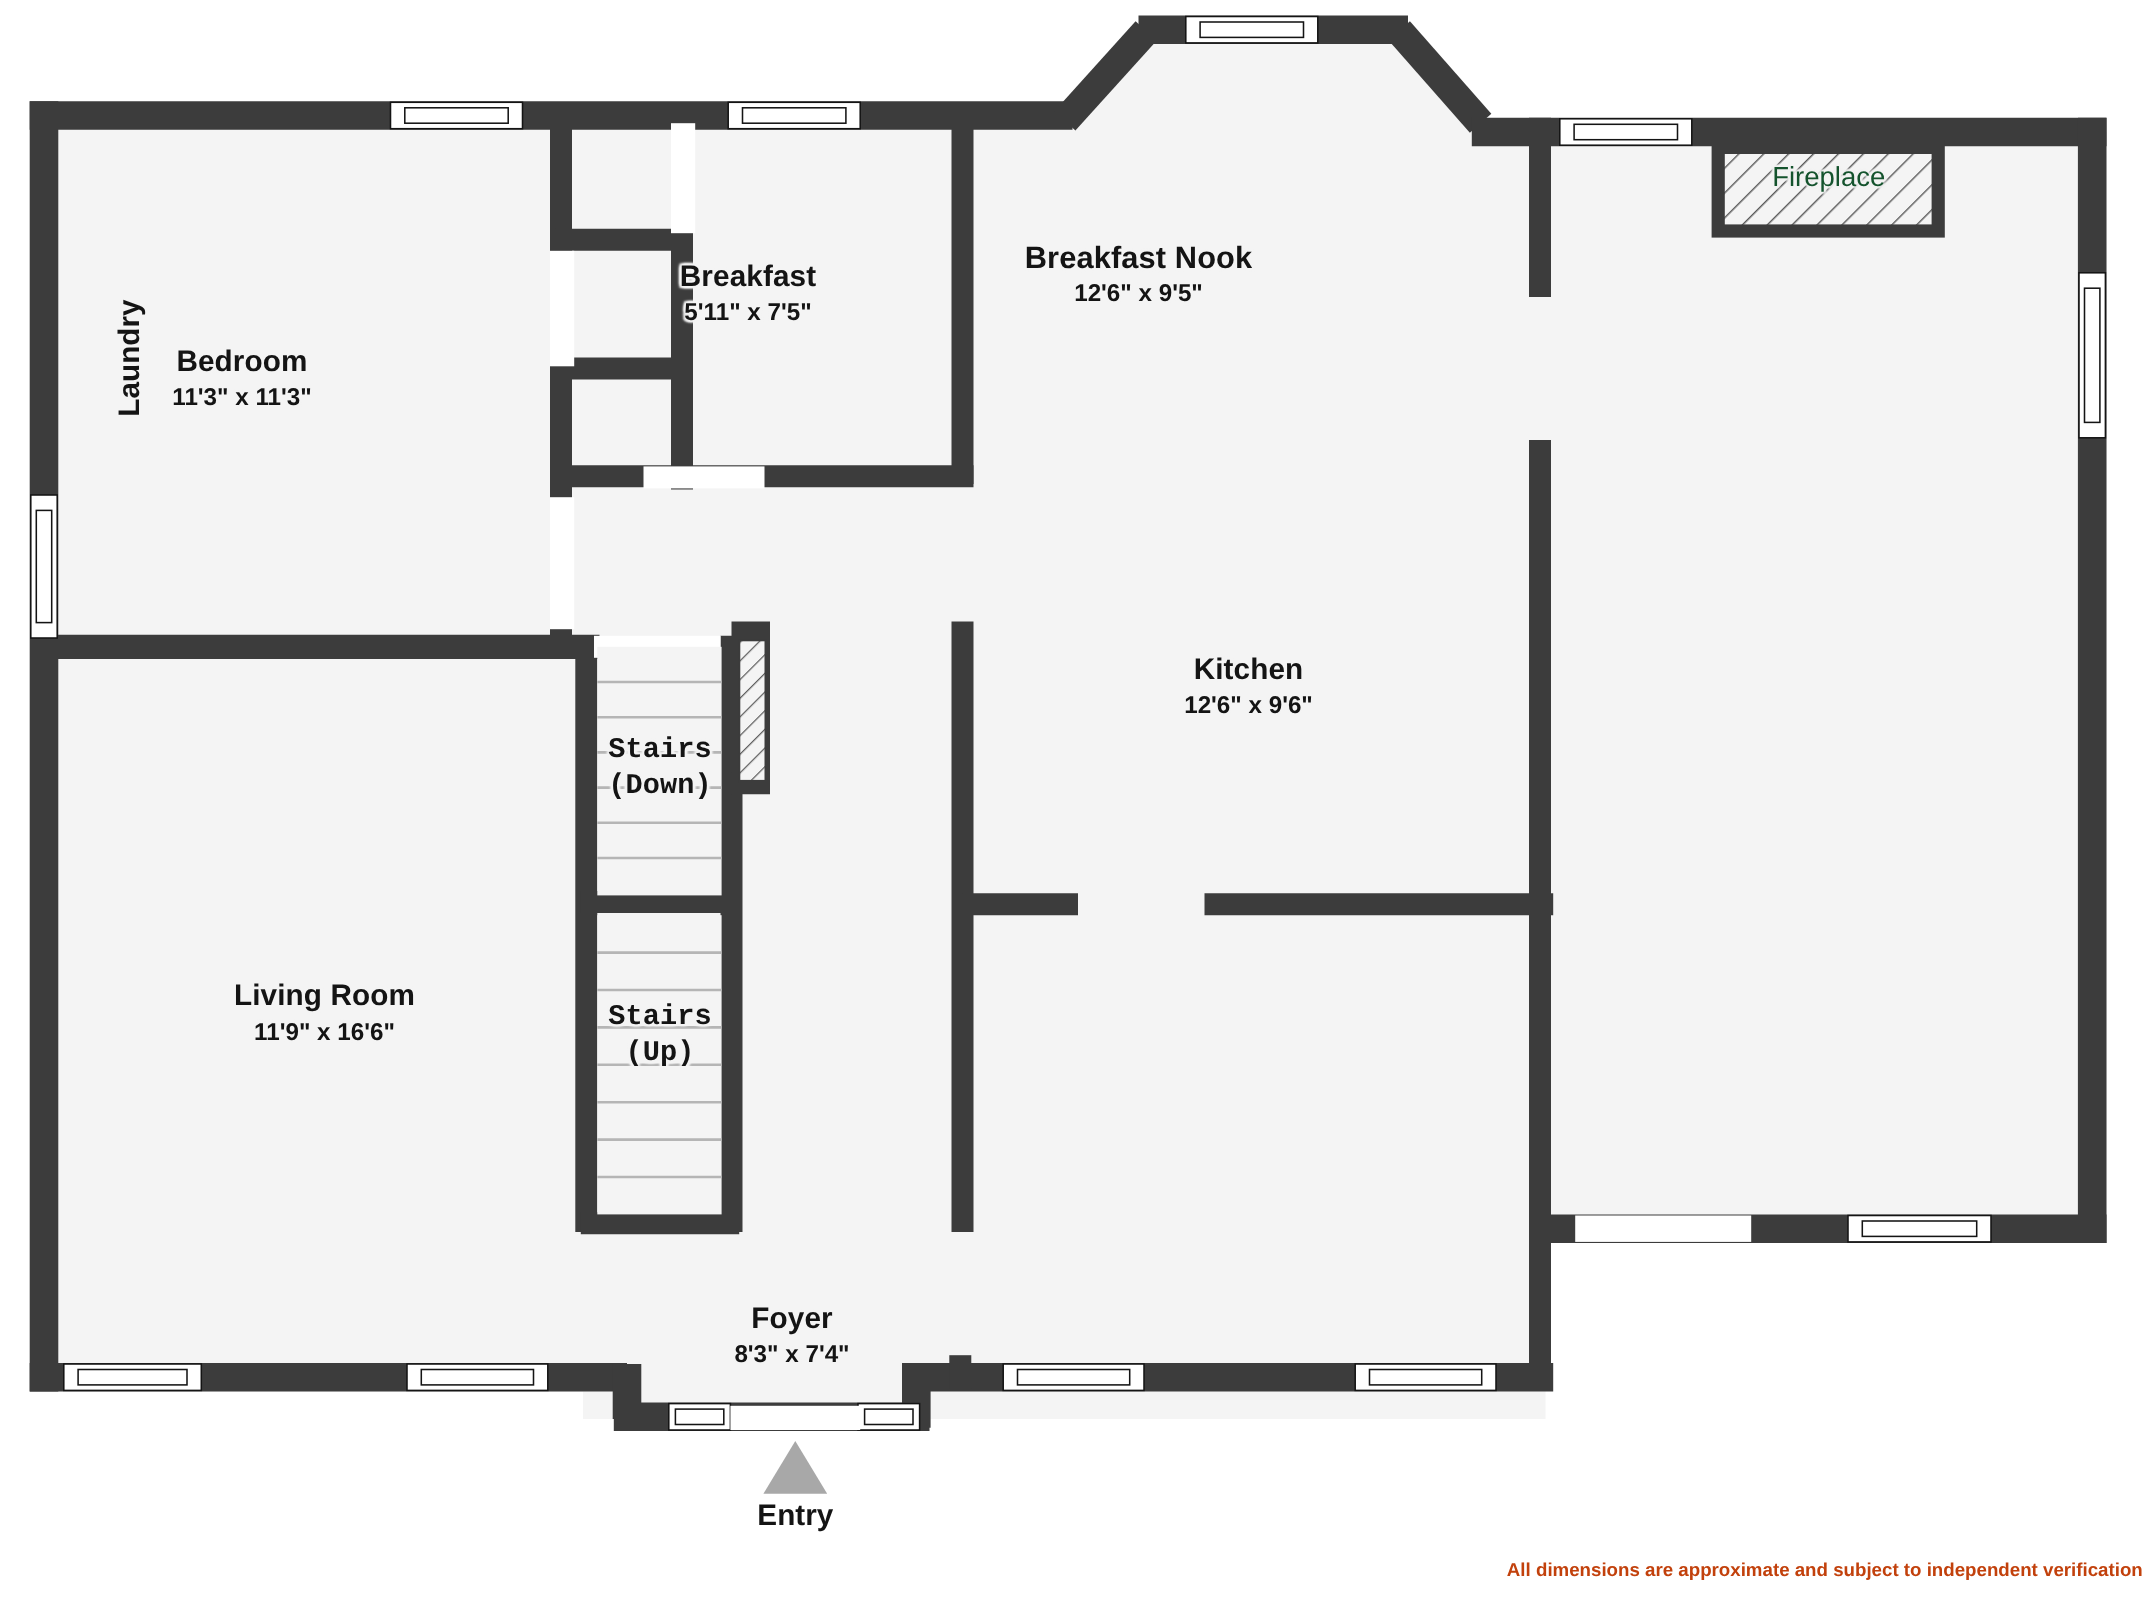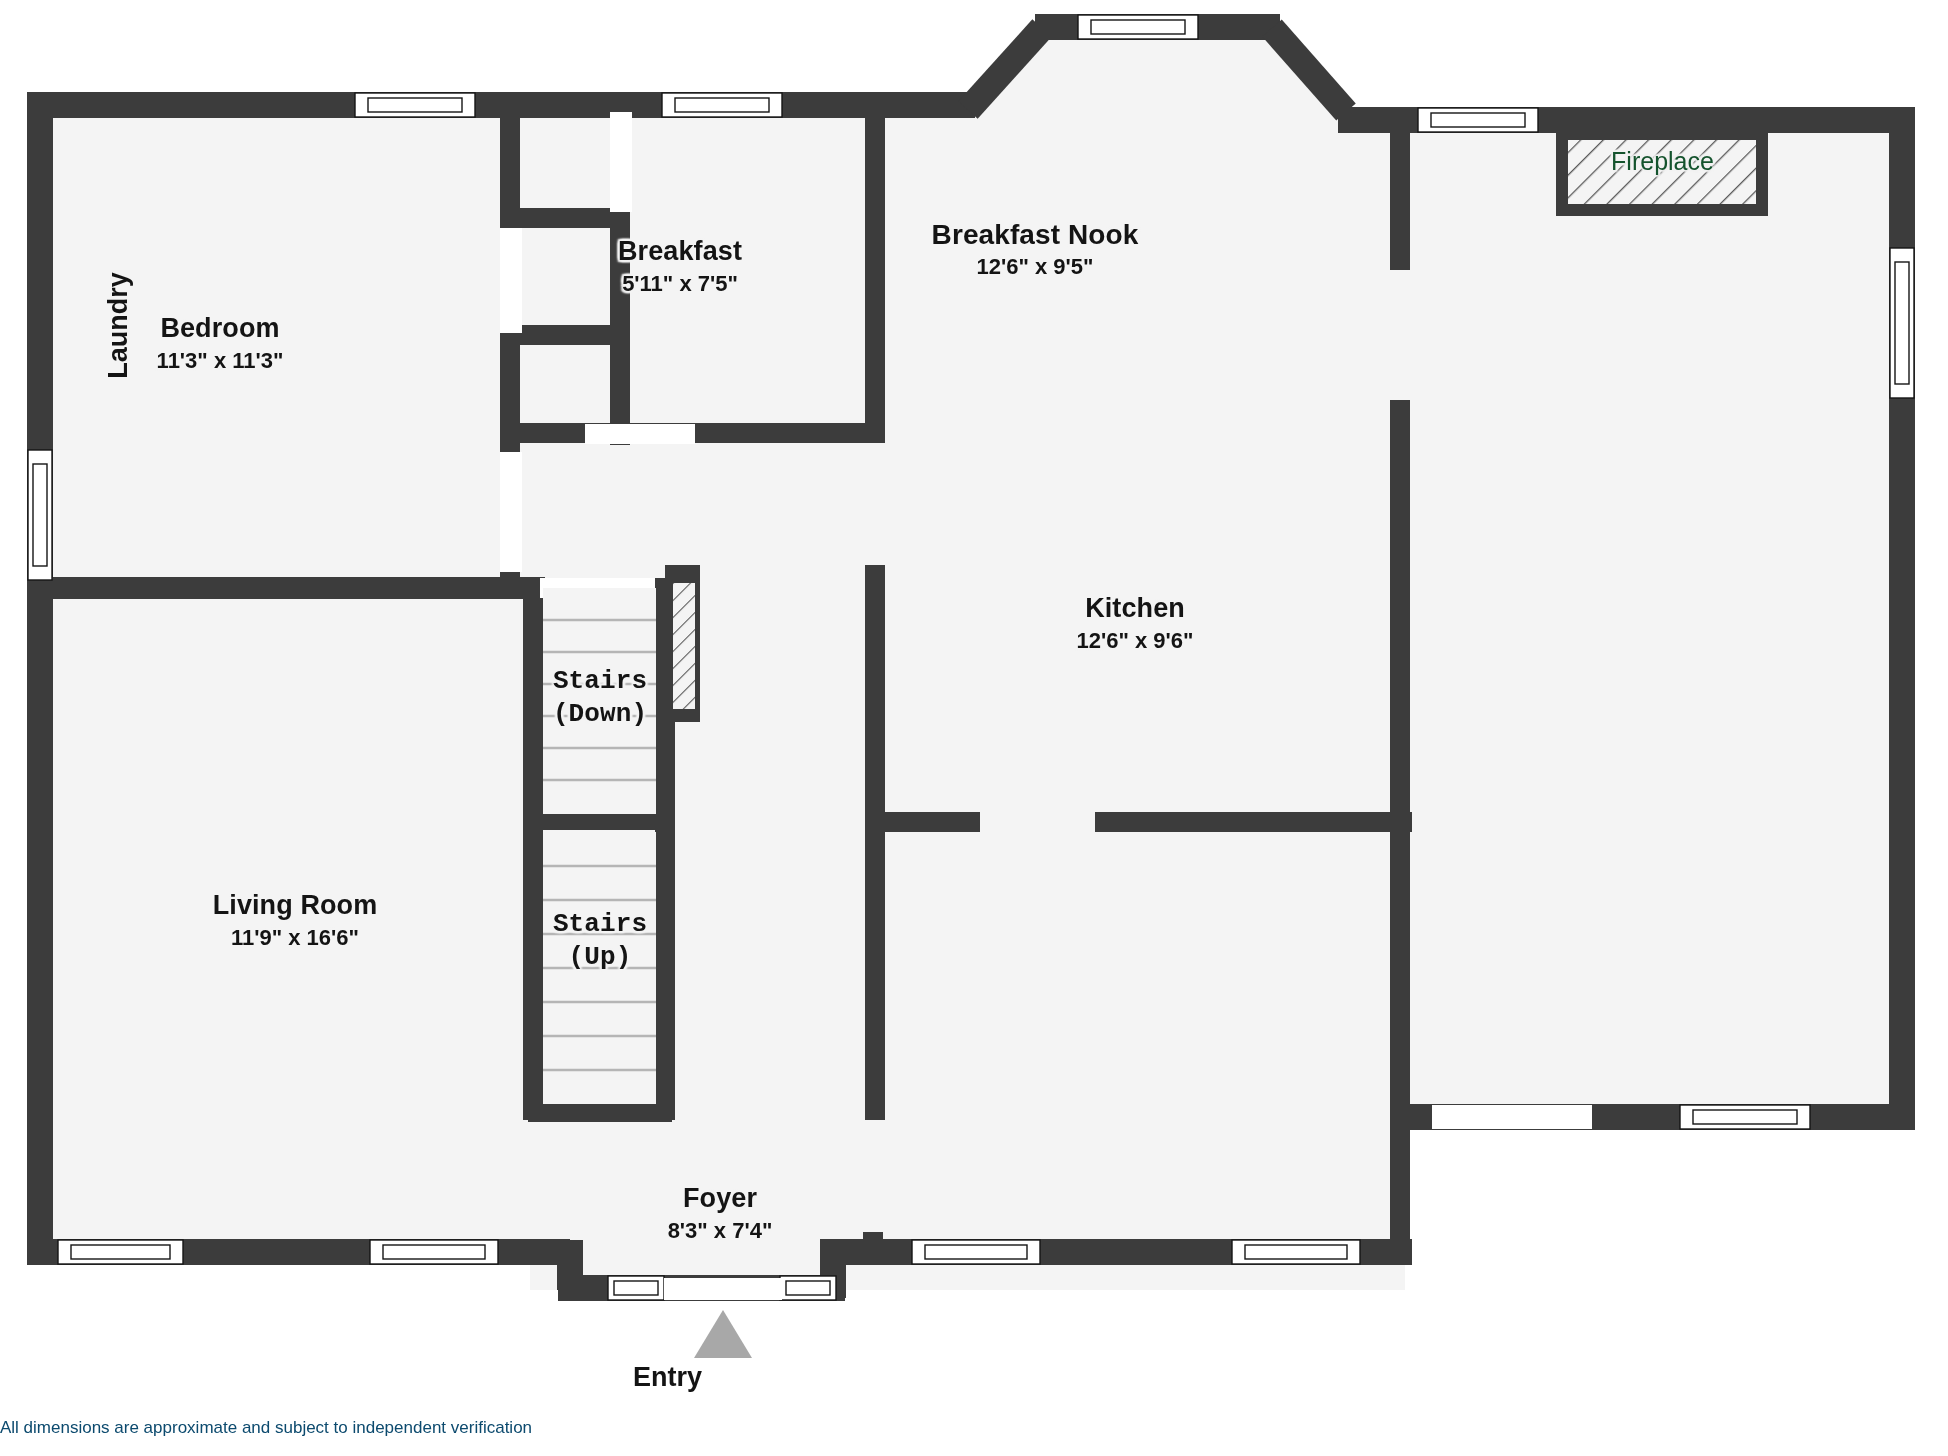--- a/index.html
+++ b/index.html
@@ -78,29 +78,29 @@
        2px 0 2px #f2f2f2, -2px 0 2px #f2f2f2,
        0 2px 2px #f2f2f2, 0 -2px 2px #f2f2f2,
        2px 2px 2px #f2f2f2, -2px -2px 2px #f2f2f2;
   }
   .entry-label {
     position: absolute;
     font-size: 27px;
     font-weight: bold;
     color: #141414;
     white-space: nowrap;
-    text-align: left;
+    text-align: center;
   }
   .footnote {
     position: absolute;
     width: 100%;
-    text-align: left;
+    text-align: right;
     font-size: 17px;
-    color: #0c4a6e;
-    font-weight: normal;
+    color: #c2410c;
+    font-weight: bold;
   }
 </style>
 </head>
 <body>
 
 <div id="plan-root">
 
   <svg class="plan" viewBox="0 0 1948 1456" xmlns="http://www.w3.org/2000/svg">
     <defs>
       <pattern id="hatch45" width="16" height="16" patternTransform="rotate(45)" patternUnits="userSpaceOnUse">

